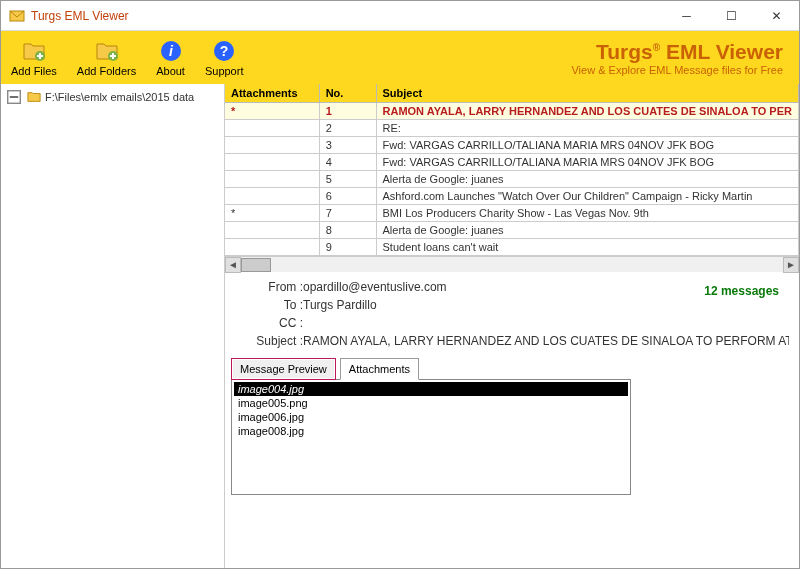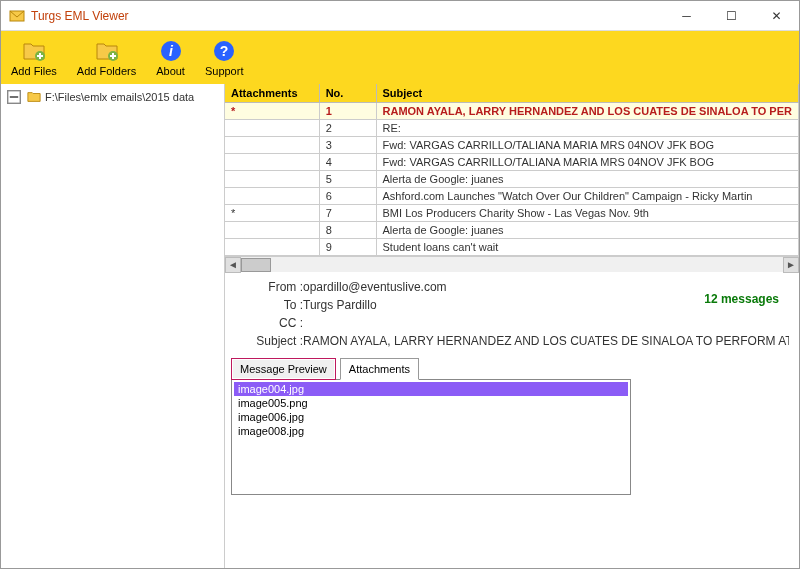--- a/index.html
+++ b/index.html
@@ -37,32 +37,32 @@
 .col-no { width: 60px; }
 .hscroll { height: 16px; background: #f0f0f0; border-top: 1px solid #ccc; display: flex; align-items: center; }
 .hscroll .arrow { width: 16px; height: 16px; display:flex;align-items:center;justify-content:center;font-size:10px;color:#555;background:#e0e0e0;border:1px solid #bbb;}
 .hscroll .track { flex:1; height:16px; }
 .hscroll .thumb { width:30px;height:14px;background:#ccc;border:1px solid #999;margin:0;}
 
 .headers { padding: 6px 10px 8px; font-size: 12px; position: relative; }
 .hrow { display: flex; padding: 2px 0; }
 .hlabel { width: 68px; text-align: right; color: #333; }
 .hval { flex: 1; color: #333; white-space: nowrap; overflow: hidden; }
-.msgcount { position: absolute; right: 20px; top: 20px; color: #0a7a0a; font-weight: 700; font-size: 12px; }
+.msgcount { position: absolute; right: 20px; top: 12px; color: #0a7a0a; font-weight: 700; font-size: 12px; }
 
 .tabs { display: flex; padding-left: 6px; align-items: flex-end; }
 .tab { font-size: 11px; padding: 4px 8px; border: 1px solid #999; background: #fff; cursor: pointer; position: relative; }
 .tab.active { border-bottom: 1px solid #fff; z-index: 2; }
 .tab:not(.active) { background: #f0f0f0; border: 1px solid #be185d; box-shadow: inset 0 0 0 1px #fff; }
 .tabgap { width: 4px; }
 
 .attpanel { margin: 0 6px 6px; border: 1px solid #888; background: #fff; height: 116px; padding: 2px; width: 400px; }
 .attlist { font-size: 11px; }
 .attitem { padding: 1px 4px; cursor: pointer; }
-.attitem.sel { background: #8b5cf6; color: #fff; }
+.attitem.sel { background: #000000; color: #fff; font-style: italic; }
 
 .folder-open { fill: #f7c948; stroke: #b8860b; }
 </style>
 </head>
 <body>
 
 <div class="titlebar">
   <svg class="titlebar-icon" viewBox="0 0 16 16">
       <rect x="1" y="3" width="14" height="10" fill="#f7c948" stroke="#b8860b"></rect>
       <path d="M1 3 L8 9 L15 3" fill="none" stroke="#b8860b"></path>
@@ -96,20 +96,24 @@
         <text x="12" y="17" text-anchor="middle" font-size="14" fill="#fff" font-family="Georgia" font-style="italic" font-weight="bold">i</text>
       </svg>
     <span>About</span>
   </div>
   <div class="tbtn">
     <svg class="ic" viewBox="0 0 24 24">
         <circle cx="12" cy="12" r="10" fill="#2962ff"></circle>
         <text x="12" y="17" text-anchor="middle" font-size="14" fill="#fff" font-weight="bold">?</text>
       </svg>
     <span>Support</span>
+  </div>
+  <div class="brand">
+    <div class="brand-top"><b>Turgs</b><sup>®</sup> <span>EML Viewer</span></div>
+    <div class="brand-sub">View &amp; Explore EML Message files for Free</div>
   </div>
 </div>
 
 <div class="mainrow">
   <div class="sidebar">
     <div class="tree-item">
       <svg viewBox="0 0 10 10" width="10" height="10">
           <rect x="0.5" y="0.5" width="9" height="9" fill="#fff" stroke="#888"></rect>
           <path d="M2 5h6" stroke="#333"></path>
         </svg>

